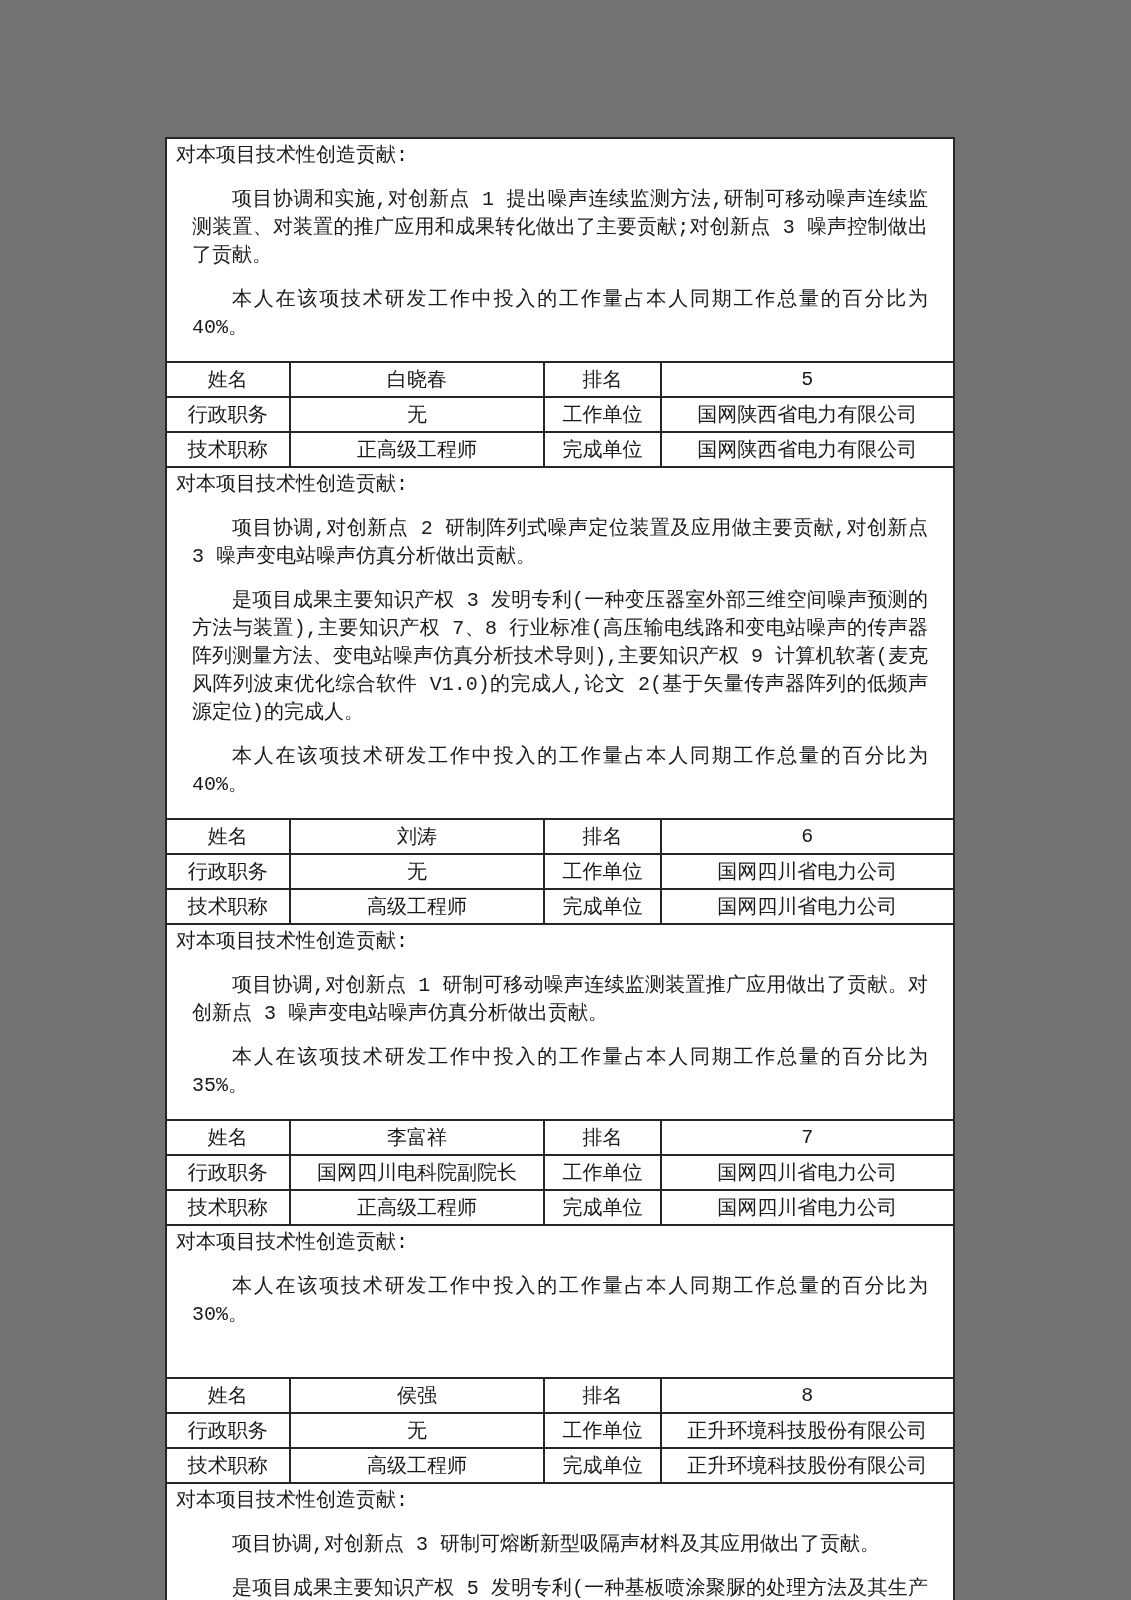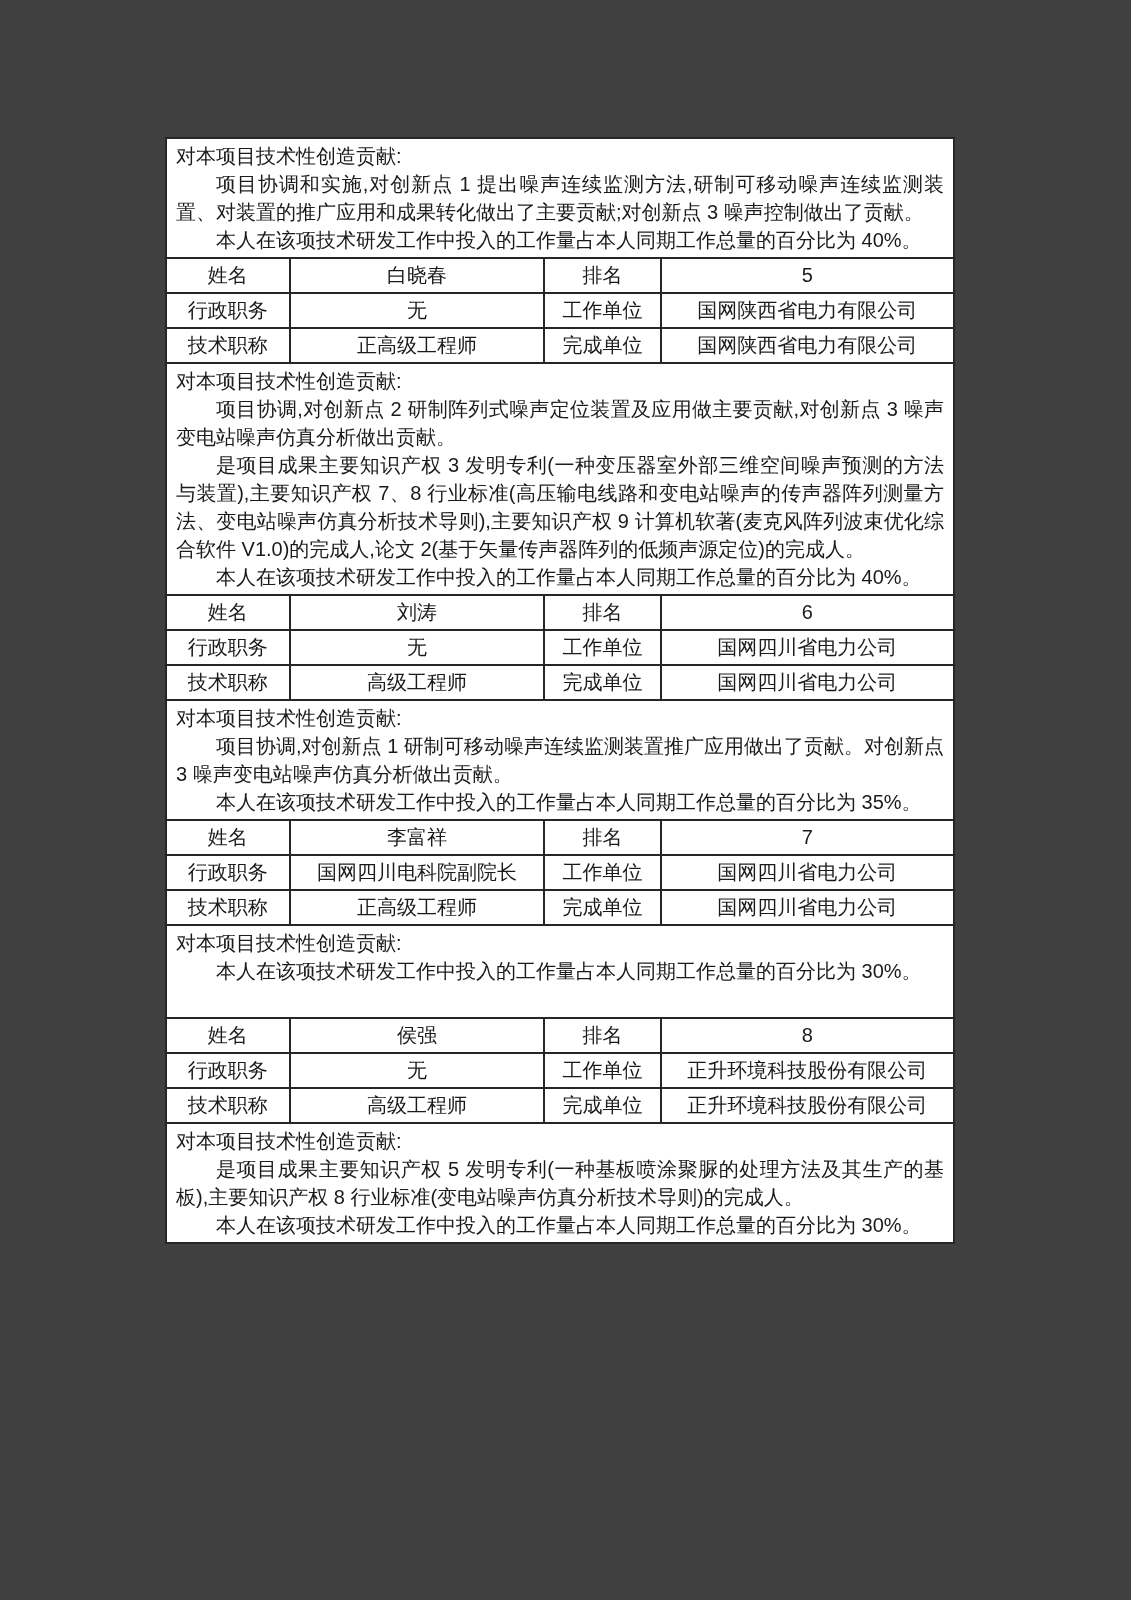--- a/index.html
+++ b/index.html
@@ -1,22 +1,22 @@
 <!DOCTYPE html>
 <html><head>
 <meta charset="utf-8">
 <style>
   html, body { margin: 0; padding: 0; background: #ffffff; }
   .page {
     position: relative;
     width: 1131px;
     height: 1600px;
-    background: #404040;
+    background: #737373;
     color: #1a1a1a;
-    font-family: Liberation Sans, sans-serif;
+    font-family: Liberation Mono, monospace;
     font-size: 20px;
     overflow: hidden;
   }
   .doc-frame {
     position: absolute;
     left: 165px;
     top: 137px;
     width: 790px;
     border: 2px solid #262626;
     box-sizing: border-box;
@@ -26,21 +26,21 @@
     padding: 3px 9px 3px 9px;
     line-height: 28px;
     text-align: justify;
     text-justify: inter-ideograph;
   }
   .contrib .head {
     margin: 0;
     text-indent: 0;
   }
   .contrib p.para {
-    margin: 0;
+    margin: 16px;
     text-indent: 2em;
   }
   .gap-after { padding-bottom: 32px; }
   table.ptable {
     width: 100%;
     border-collapse: collapse;
     table-layout: fixed;
   }
   table.ptable td {
     border: 2px solid #262626;
@@ -195,18 +195,19 @@
           <td class="lab">技术职称</td>
           <td class="val">高级工程师</td>
           <td class="lab">完成单位</td>
           <td class="val">正升环境科技股份有限公司</td>
         </tr>
       </tbody>
     </table>
 
     <div class="contrib">
       <p class="head">对本项目技术性创造贡献:</p>
+      <p class="para">项目协调,对创新点 3 研制可熔断新型吸隔声材料及其应用做出了贡献。</p>
       <p class="para">是项目成果主要知识产权 5 发明专利(一种基板喷涂聚脲的处理方法及其生产的基板),主要知识产权 8 行业标准(变电站噪声仿真分析技术导则)的完成人。</p>
       <p class="para">本人在该项技术研发工作中投入的工作量占本人同期工作总量的百分比为 30%。</p>
     </div>
 
   </div>
 </div>
 
 </body></html>

